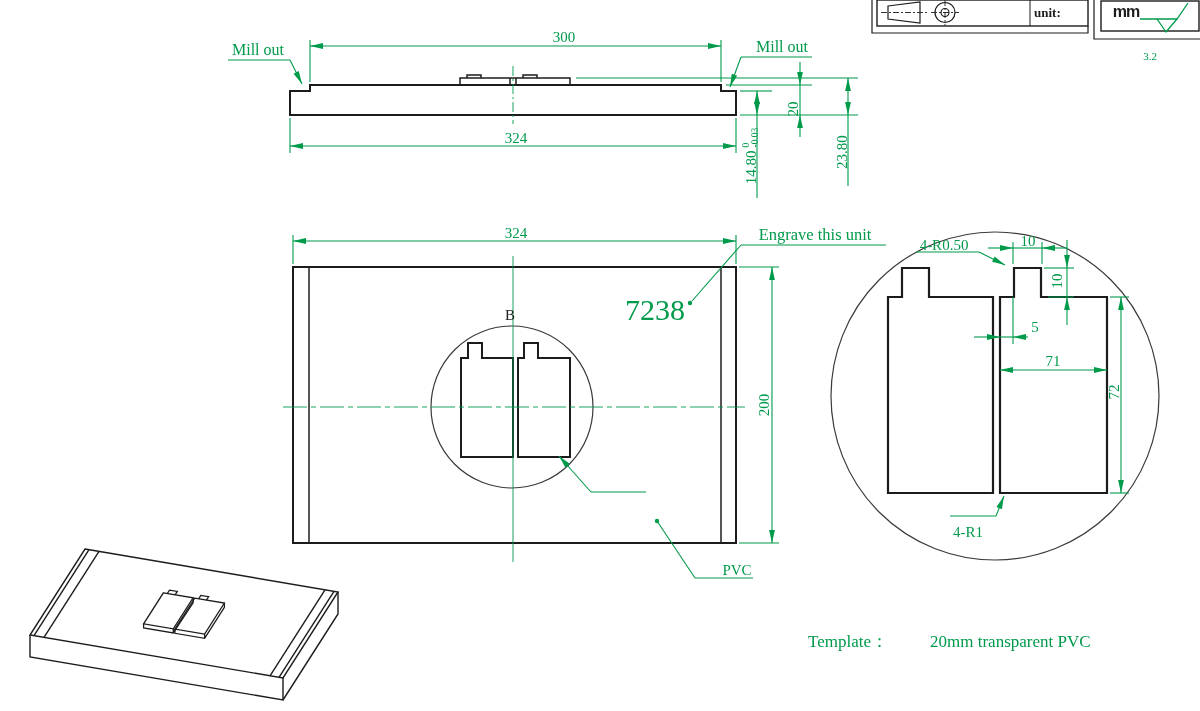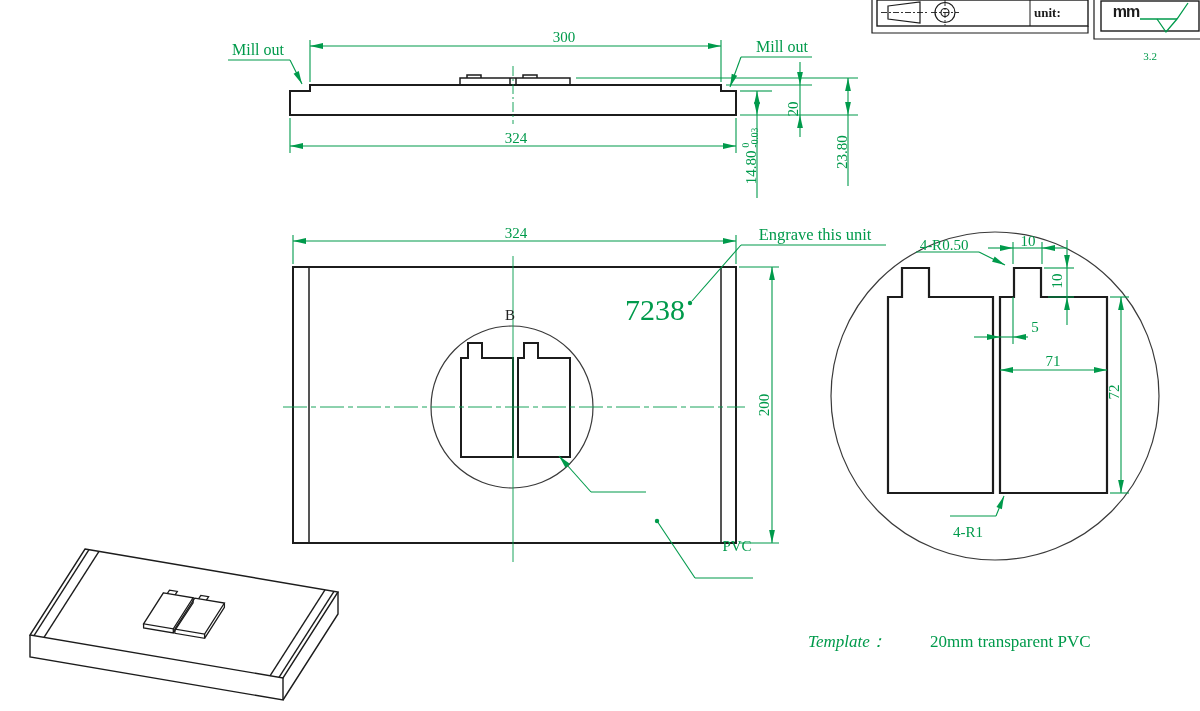--- a/index.html
+++ b/index.html
@@ -179,28 +179,28 @@
   <span class="u1">unit:</span>
   <span class="u2">mm</span>
 </div>
 <div class="lbl" style="left:1150px;top:12px;font-size:11px;margin-top:44px;">3.2</div>
 
 <div class="lbl" style="left:516px;top:233px;">324</div>
 <div class="lbl rot" style="left:764px;top:405px;">200</div>
 <div class="lbl" style="left:815px;top:235px;font-size:16.5px;">Engrave this unit</div>
 <div class="lbl" style="left:655px;top:310px;font-size:30px;">7238</div>
 <div class="lbl ink" style="left:510px;top:315px;font-size:15px;">B</div>
-<div class="lbl" style="left:737px;top:546px;">PVC</div>
+<div class="lbl" style="left:737px;top:570px;">PVC</div>
 
 <div class="lbl" style="left:944px;top:245px;">4-R0.50</div>
 <div class="lbl" style="left:1028px;top:241px;">10</div>
 <div class="lbl rot" style="left:1057px;top:281px;">10</div>
 <div class="lbl" style="left:1035px;top:327px;">5</div>
 <div class="lbl" style="left:1053px;top:361px;">71</div>
 <div class="lbl rot" style="left:1114px;top:392px;">72</div>
 <div class="lbl" style="left:968px;top:508px;margin-top:24px;">4-R1</div>
 
 <div class="lbl" style="left:930px;top:641px;font-size:17px;transform:translate(0,-50%);">
-  <span style="position:absolute;left:-122px;top:50%;transform:translate(0,-50%);white-space:nowrap;font-style:italic;">Template：</span>
+  <span style="position:absolute;left:-122px;top:50%;transform:translate(0,-50%);white-space:nowrap;">Template：</span>
   <span>20mm transparent PVC</span>
 </div>
 
 </div>
 
 </body></html>

